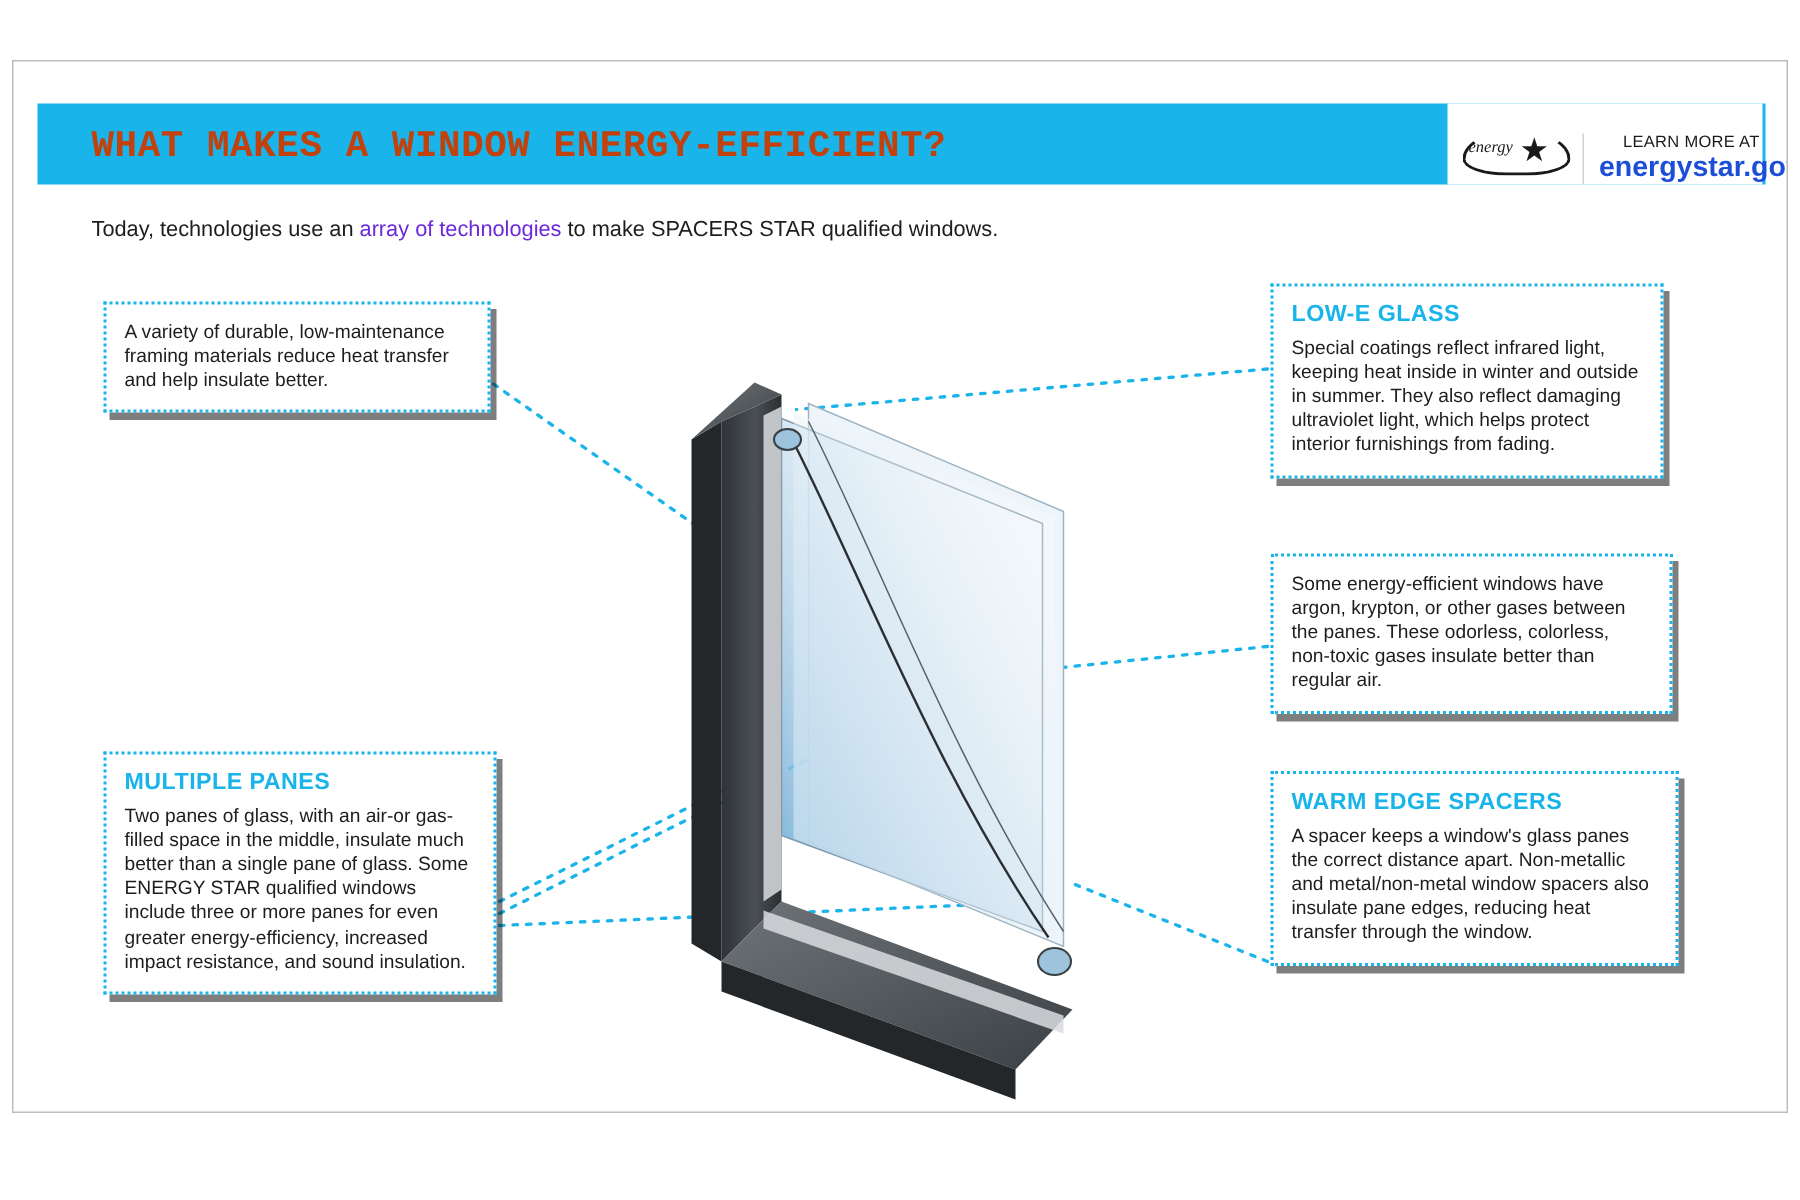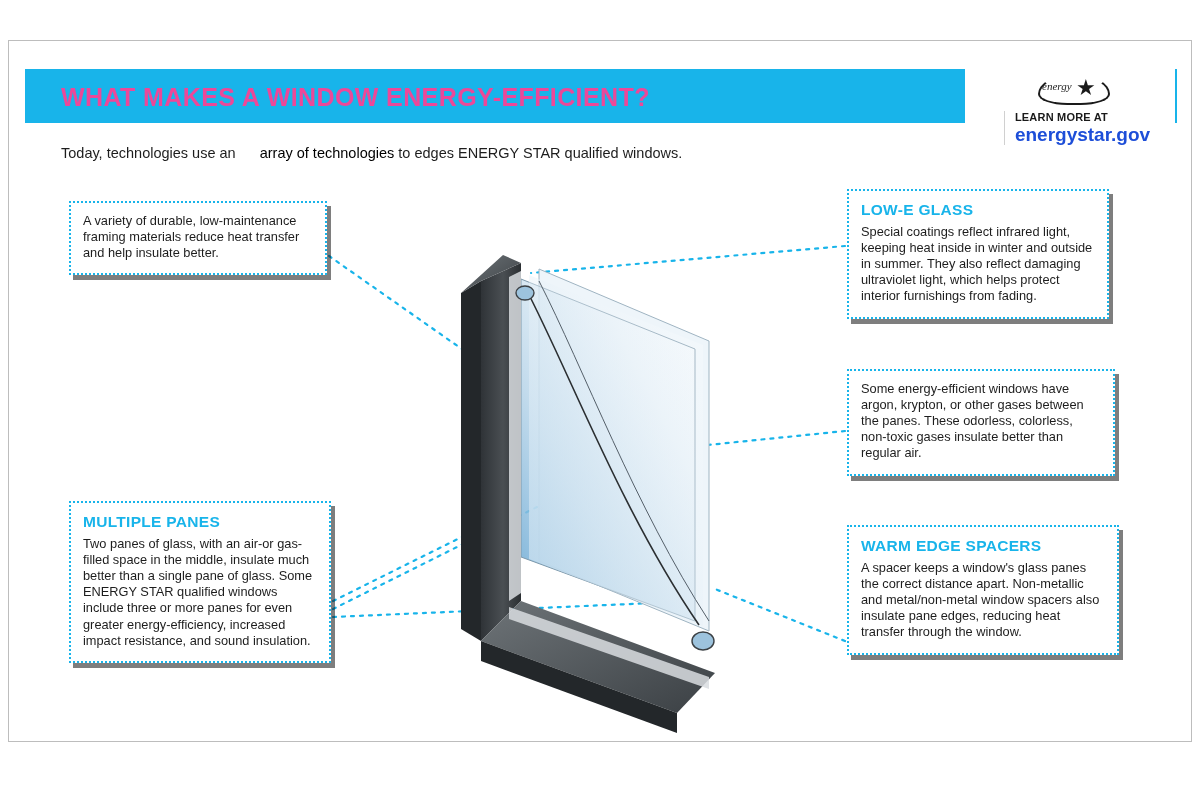--- a/index.html
+++ b/index.html
@@ -37,34 +37,34 @@
     height: 54px;
     background: #18b4ea;
   }
   .header-title {
     position: absolute;
     left: 52px;
     top: 42px;
     font-size: 25px;
     font-weight: bold;
     letter-spacing: 0.4px;
-    color: #ec4899;
+    color: #c2410c;
+    font-family: Liberation Mono, monospace;
   }
   .estar-badge {
     position: absolute;
     right: 16px;
     top: 28px;
     width: 210px;
     height: 54px;
     background: #ffffff;
     display: flex;
-    align-items: center;
+    align-items: flex-end;
     padding-left: 8px;
     box-sizing: border-box;
-    flex-direction: column;
   }
   .estar-logo {
     width: 76px;
     height: 42px;
     position: relative;
     flex: none;
   }
   .estar-logo .swoosh {
     position: absolute;
     left: 2px;
@@ -94,41 +94,41 @@
     line-height: 22px;
   }
   .estar-text {
     margin-left: 6px;
     border-left: 1px solid #d0d0d0;
     padding-left: 10px;
     line-height: 1.15;
   }
   .estar-text .l1 {
     font-size: 11px;
-    font-weight: bold;
+    font-weight: normal;
     color: #1a1a1a;
     letter-spacing: 0.2px;
+    margin-left: 16px;
   }
   .estar-text .l2 {
     font-size: 19px;
     font-weight: bold;
     color: #1d4ed8;
   }
   
   .intro {
     position: absolute;
     left: 52px;
     top: 104px;
     font-size: 14.5px;
     color: #1d1d1d;
   }
   .intro a.link {
-    color: #000000;
+    color: #6d28d9;
     text-decoration: none;
-    margin-left: 20px;
   }
   
   .callout {
     position: absolute;
     background: #ffffff;
     border: 2px dotted #18b4ea;
     box-shadow: 4px 5px 0 rgba(20,20,20,0.55);
     box-sizing: border-box;
     padding: 10px 12px 12px 12px;
   }
@@ -142,21 +142,21 @@
   .callout p {
     margin: 0;
     font-size: 12.8px;
     line-height: 1.26;
     color: #1d1d1d;
   }
   #c-frame   { left: 60px;  top: 160px; width: 258px; }
   #c-panes   { left: 60px;  top: 460px; width: 262px; }
   #c-lowe    { left: 838px; top: 148px; width: 262px; }
   #c-gas     { left: 838px; top: 328px; width: 268px; }
-  #c-spacer  { left: 838px; top: 484px; width: 272px; }
+  #c-spacer  { left: 838px; top: 473px; width: 272px; }
 
   
   .diagram {
     position: absolute;
     left: 0; top: 0;
     width: 1184px;
     height: 702px;
     pointer-events: none;
   }
 </style>
@@ -176,21 +176,21 @@
         <div class="word">energy</div>
         <div class="star">★</div>
       </div>
       <div class="estar-text">
         <div class="l1">LEARN MORE AT</div>
         <div class="l2">energystar.gov</div>
       </div>
     </div>
 
     <div class="intro">
-      <span>Today, technologies use an </span><a class="link" href="#">array of technologies</a><span> to edges ENERGY STAR qualified windows.</span>
+      <span>Today, technologies use an </span><a class="link" href="#">array of technologies</a><span> to make SPACERS STAR qualified windows.</span>
     </div>
 
     <svg class="diagram" viewBox="0 0 1184 702">
       <defs>
         <linearGradient id="glassGrad" x1="0" y1="1" x2="1" y2="0">
           <stop offset="0%" stop-color="#6aa9d4" stop-opacity="0.95"></stop>
           <stop offset="35%" stop-color="#aecfe6" stop-opacity="0.75"></stop>
           <stop offset="70%" stop-color="#e3eef6" stop-opacity="0.55"></stop>
           <stop offset="100%" stop-color="#ffffff" stop-opacity="0.35"></stop>
         </linearGradient>

